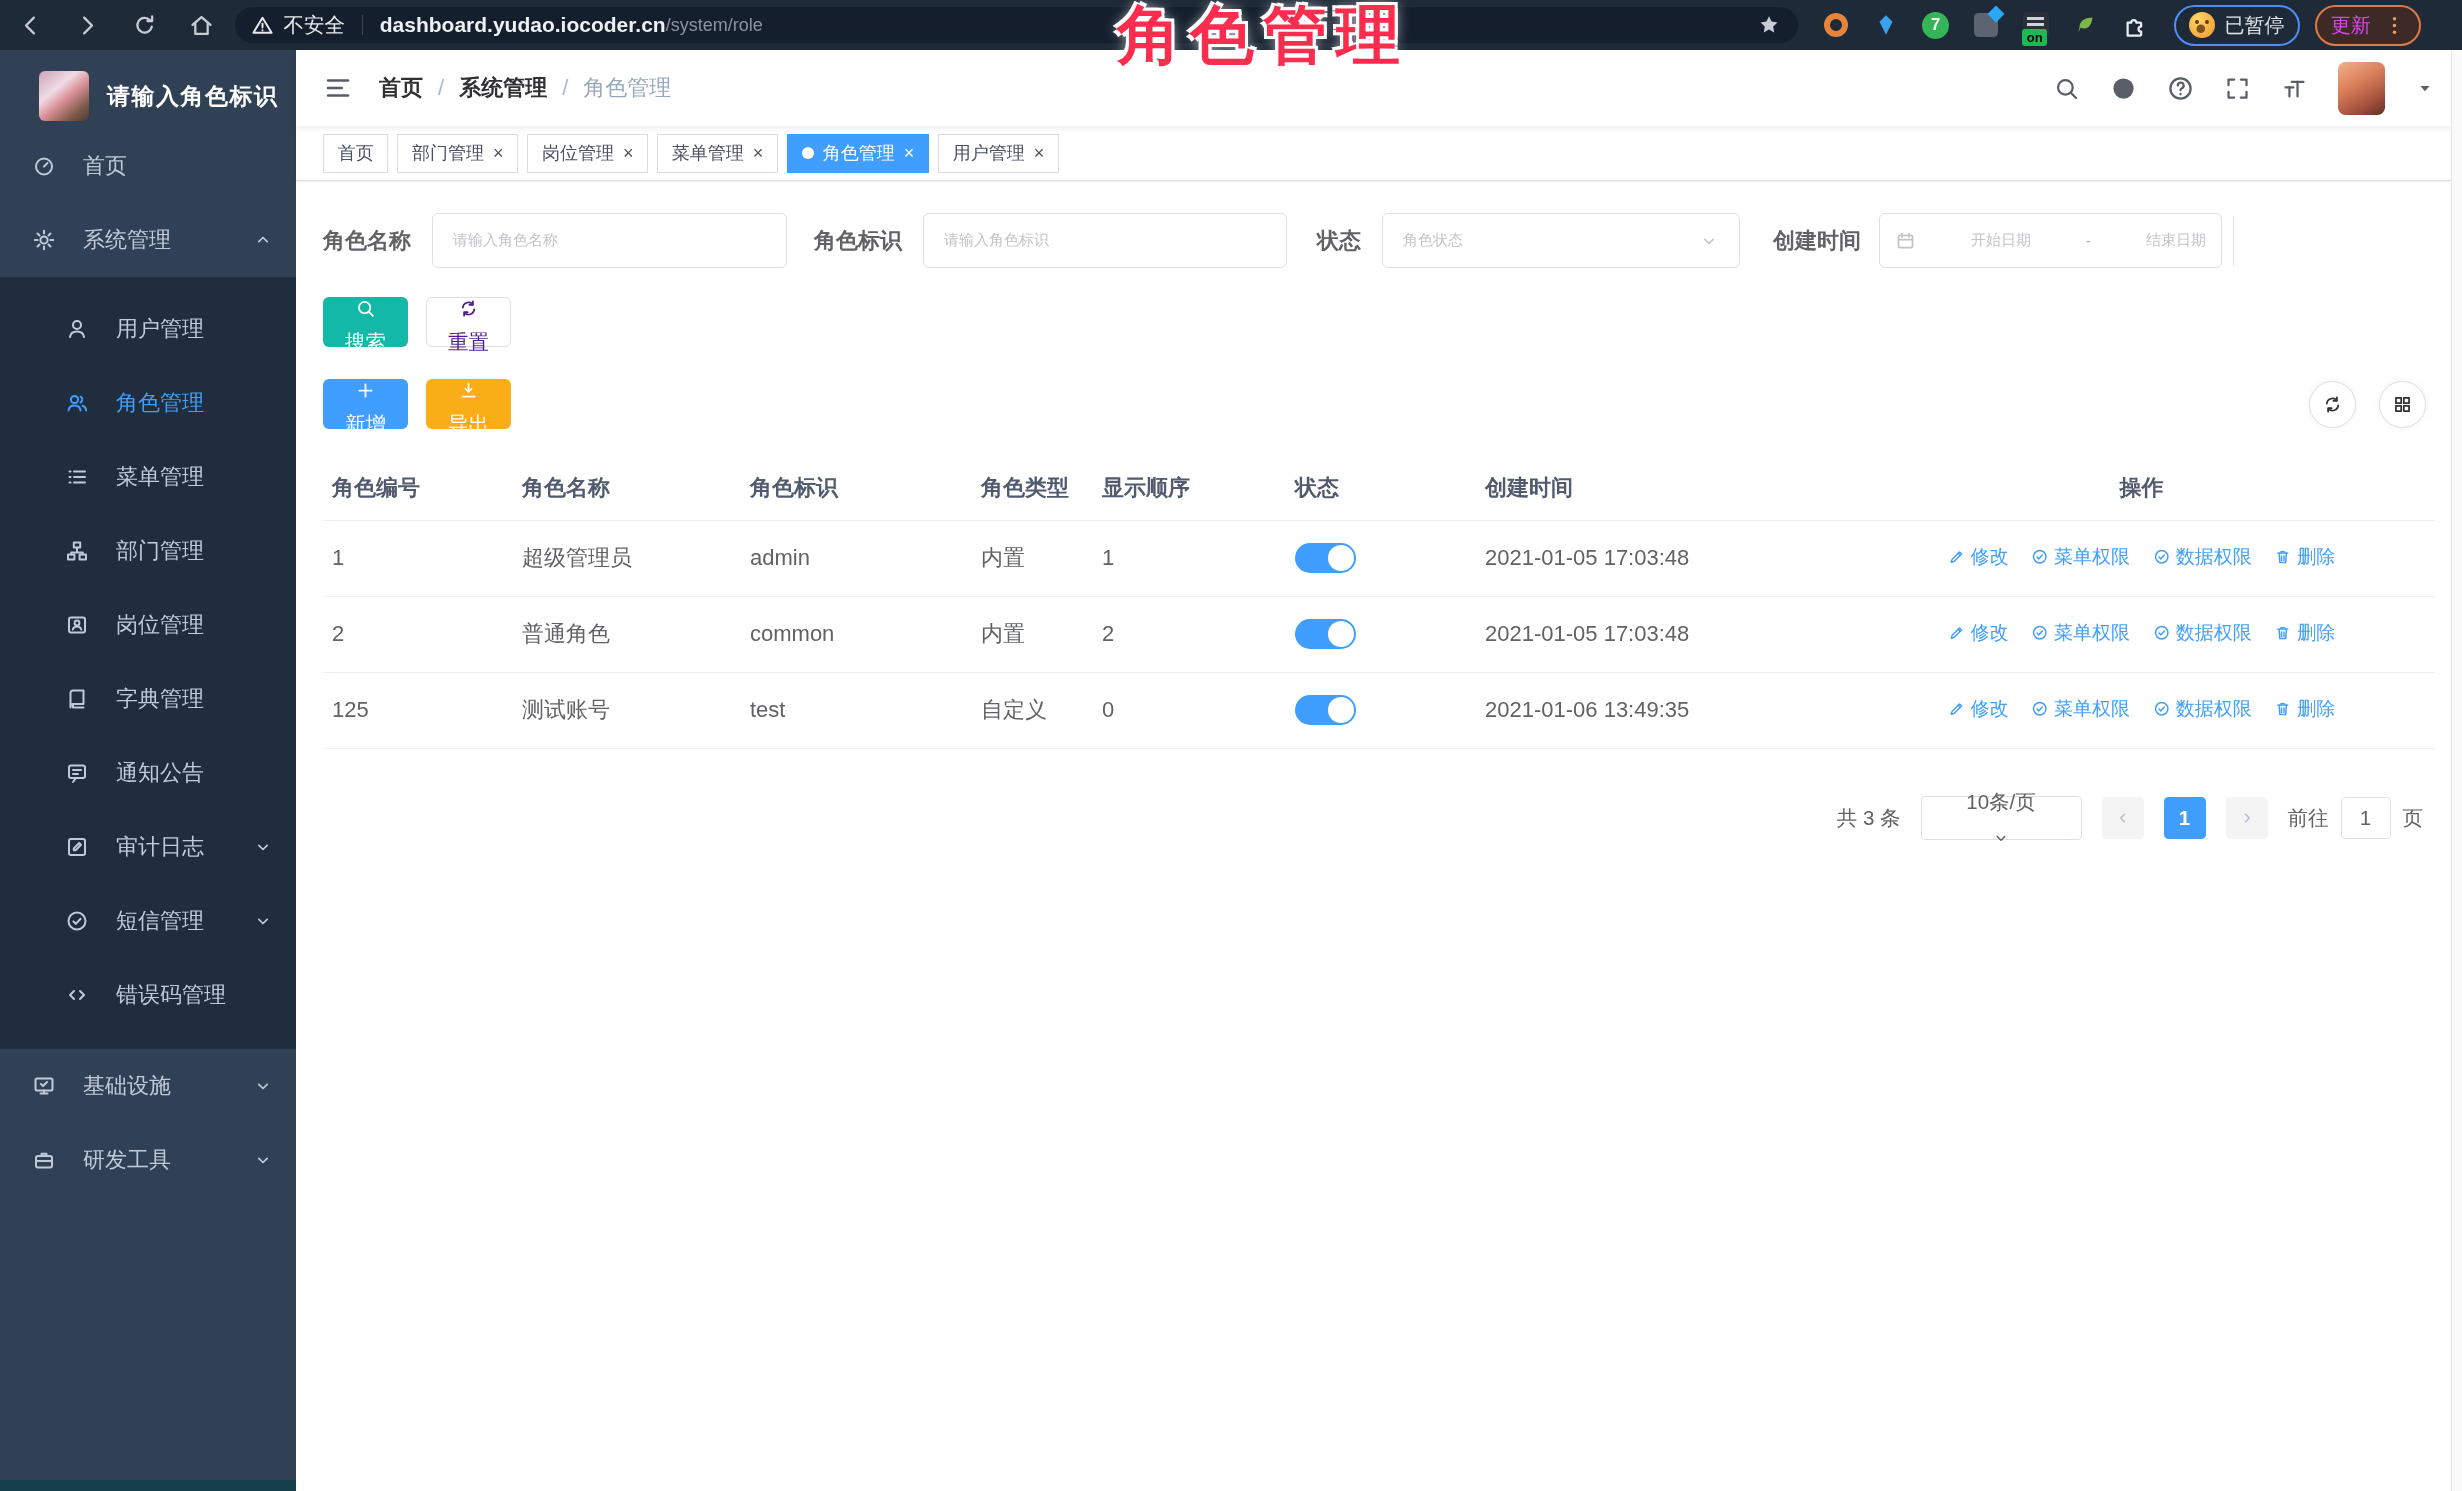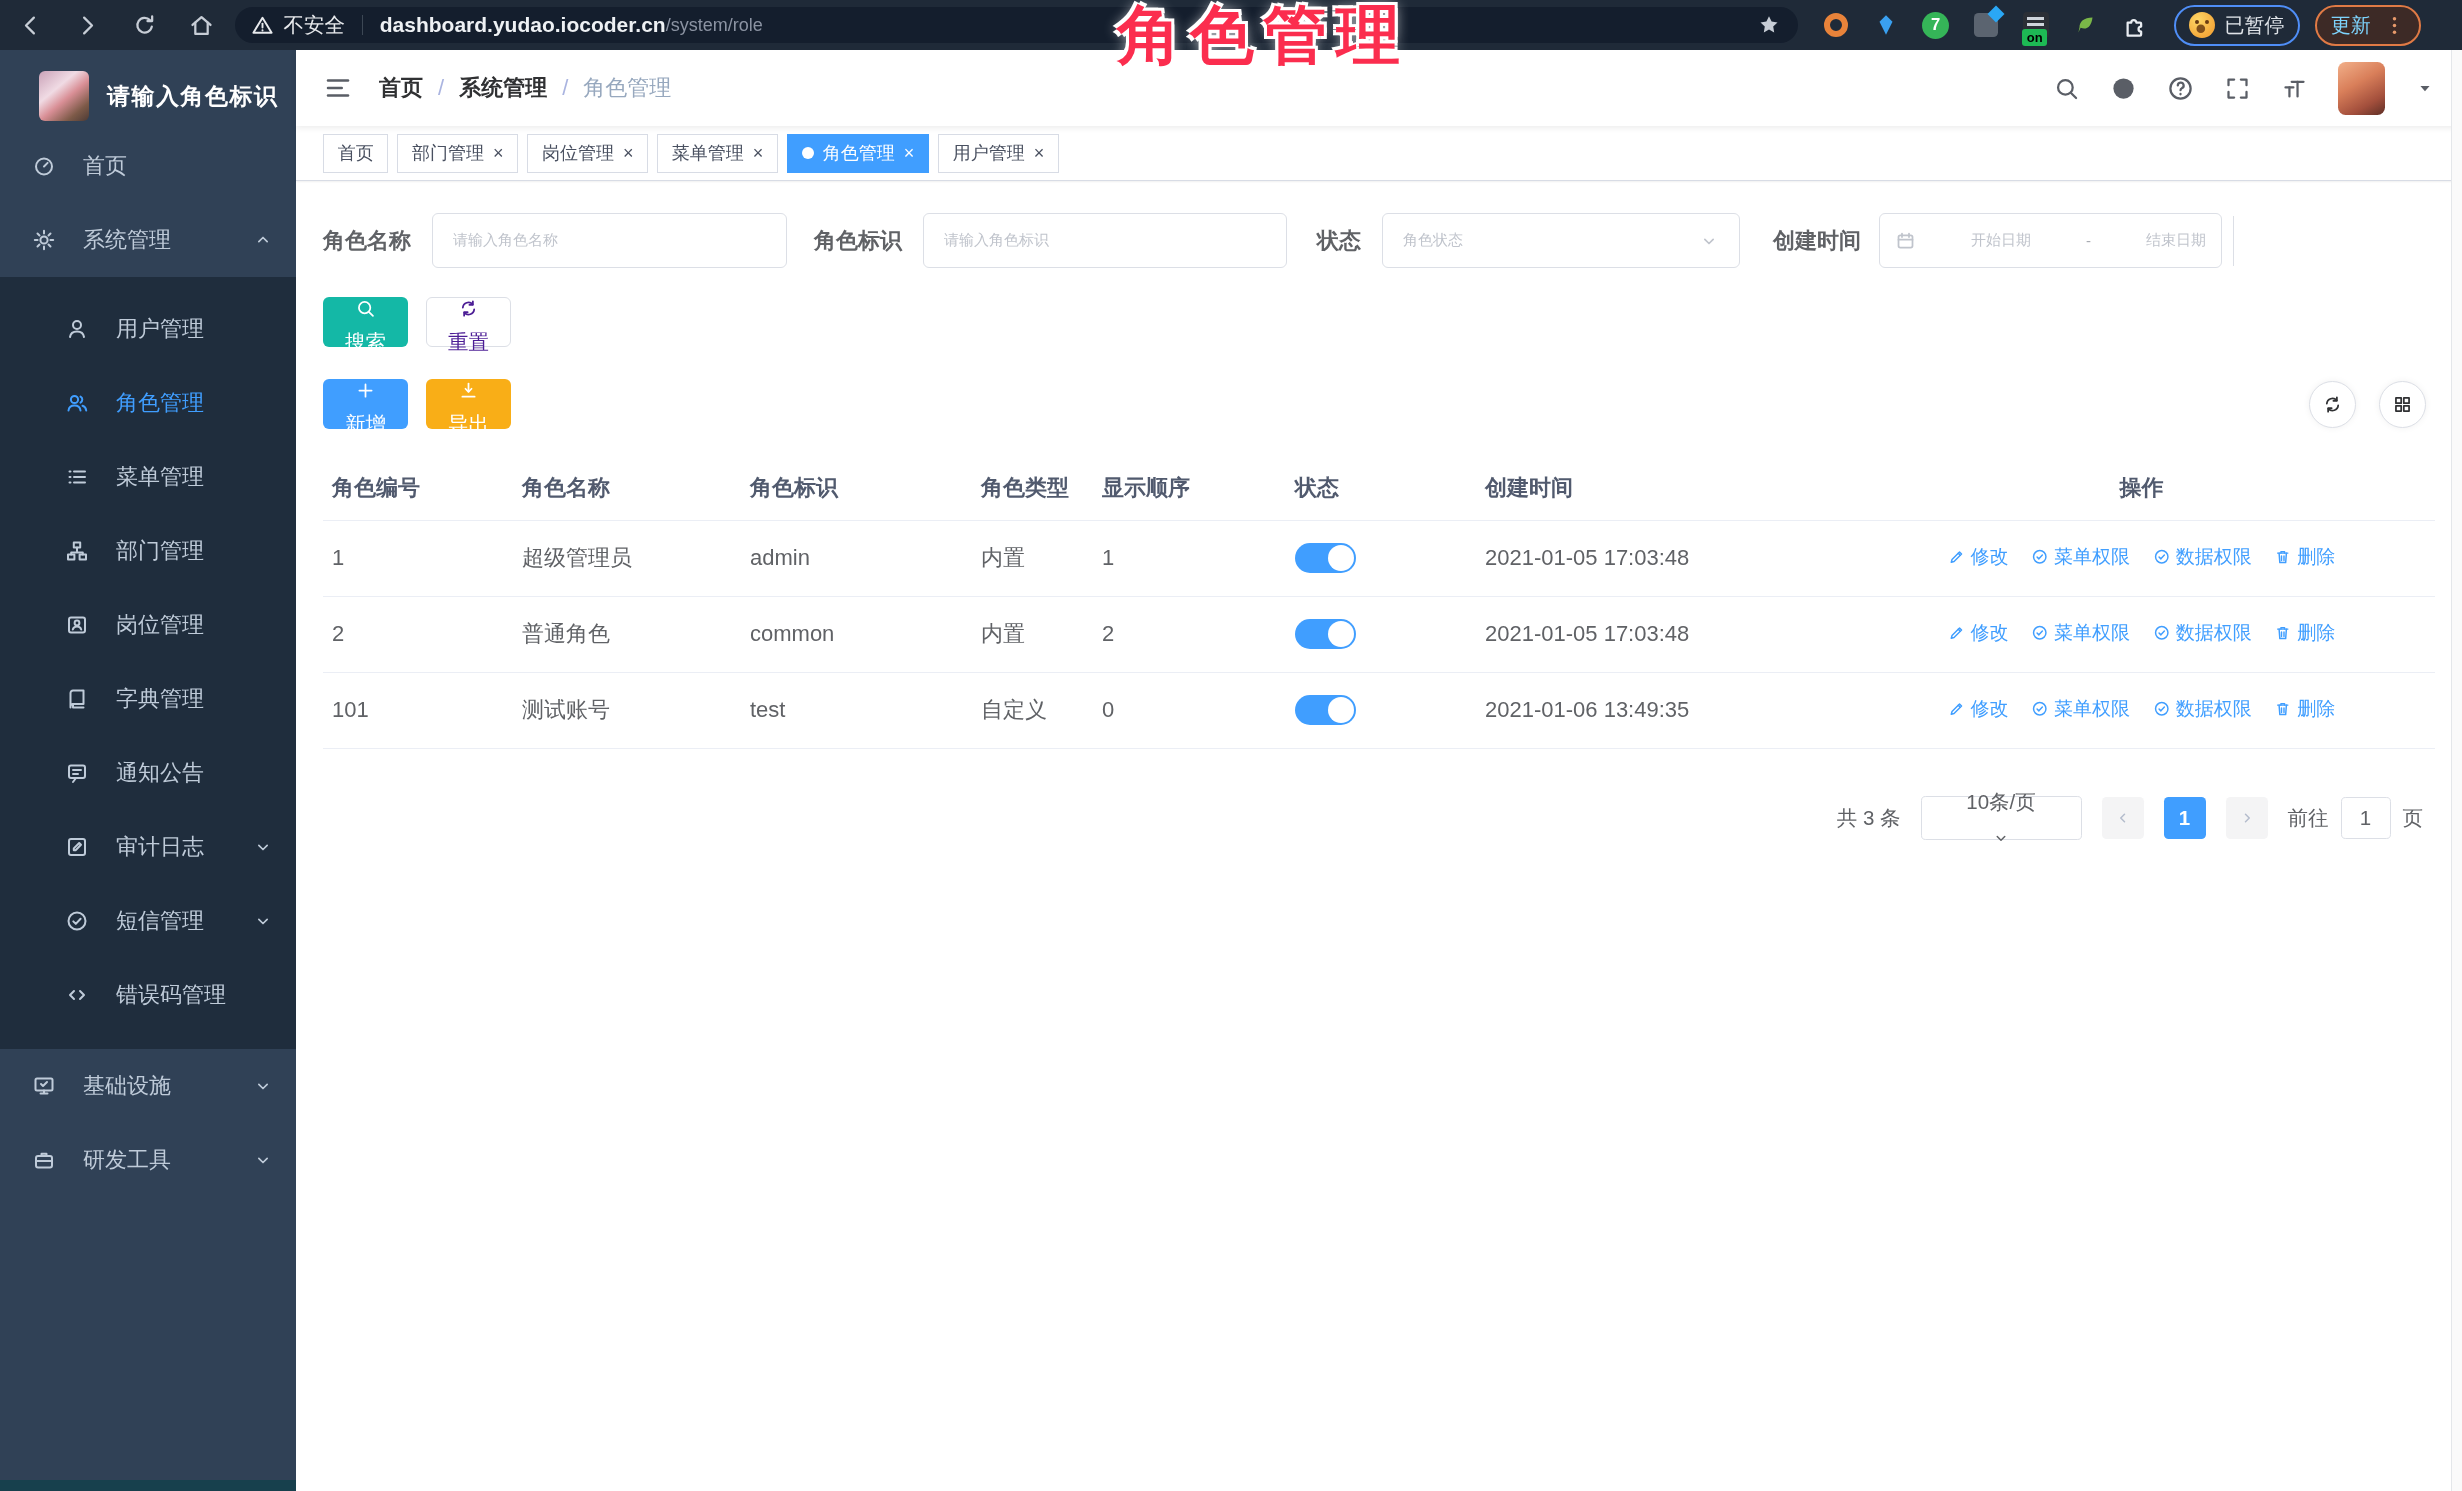--- a/index.html
+++ b/index.html
@@ -27,21 +27,21 @@
   .ext-grid { width:24px; height:24px; border-radius:4.6px; background:#5b6470; position:relative; }
   .ext-grid::after { content:""; position:absolute; right:-4.6px; top:-4.6px; width:12px; height:12px; background:#2aa7f5; transform:rotate(45deg); }
   .ext-notes { width:26px; height:26px; border-radius:3.8px; background:#2b2f36; position:relative; }
   .ext-notes::before { content:""; position:absolute; left:4.6px; top:5.3px; width:16.7px; height:2.3px; background:#cfd5dc; box-shadow:0 6px 0 #cfd5dc, 0 12px 0 #cfd5dc; }
   .on-badge { position:absolute; left:1.5px; bottom:-6px; background:#1db954; color:#000000; font-size:13px; font-weight:700; padding:0.8px 4.6px; border-radius:3px; line-height:15px; }
   .ext-leaf { width:26px; height:26px; color:#7ab648; }
   .ext-puzzle { width:27px; height:27px; color:#e9edf2; }
   .paused-pill { height:41px; border:2.3px solid #4f8ef7; border-radius:21px; display:flex; align-items:center; gap:9px; padding:0 13.7px; margin-left:23px; color:#dfe3e8; font-size:20px; white-space:nowrap; }
   .emoji-face { width:26px; height:26px; border-radius:50%; background:radial-gradient(circle at 35% 30%, #ffd766, #f4a93b 70%); position:relative; }
   .emoji-face::after { content:""; position:absolute; left:6px; top:8.3px; width:3.8px; height:3.8px; border-radius:50%; background:#6b3c12; box-shadow:10px 0 0 #6b3c12, 3.8px 6.8px 0 2.3px rgba(107,60,18,.85); }
-  .update-pill { height:41px; border:2.3px solid #e07a45; background:#3d2a26; border-radius:21px; display:flex; align-items:center; gap:12px; padding:0 13.7px; margin-left:15px; color:#7dd3fc; font-size:20px; white-space:nowrap; }
+  .update-pill { height:41px; border:2.3px solid #e07a45; background:#3d2a26; border-radius:21px; display:flex; align-items:center; gap:12px; padding:0 13.7px; margin-left:15px; color:#d946ef; font-size:20px; white-space:nowrap; }
   .dots-ic { width:23px; height:23px; color:#e89a6b; }
 
   
   .app { display:flex; height:1442px; }
   .sidebar { width:296px; flex:0 0 296px; background:#304156; position:relative; overflow:hidden; }
   .sidebar::after { content:""; position:absolute; left:0; bottom:0; width:100%; height:12px; background:#17404d; }
   .logo { display:flex; align-items:center; gap:18px; padding:13.7px 0 0 39px; height:79px; }
   .logo-img { width:50px; height:50px; border-radius:6px; flex:0 0 50px;
       background:linear-gradient(140deg,#caa2b8 0%,#f0dbe4 35%,#d98f96 55%,#7d5a48 80%,#4c3a35 100%); }
   .logo-title { color:#fff; font-size:23px; font-weight:700; letter-spacing:1.5px; }
@@ -683,21 +683,21 @@
                       <path d="M5 7h14"></path>
                       <path d="M9.5 7V5h5v2"></path>
                       <path d="M7 7l1 13h8l1-13"></path>
                       <path d="M10.3 11v6M13.7 11v6"></path>
                     </svg>
                   </span>
                   <span>删除</span>
                 </a></td>
             </tr>
             <tr>
-              <td>101</td>
+              <td>125</td>
               <td>测试账号</td>
               <td>test</td>
               <td>自定义</td>
               <td>0</td>
               <td><span class="toggle"></span></td>
               <td>2021-01-06 13:49:35</td>
               <td class="c-actions"><a class="act-link">
                   <span class="aic icn">
                     <svg viewBox="0 0 24 24" fill="none" stroke="currentColor" stroke-width="2" stroke-linecap="round" stroke-linejoin="round">
                       <path d="M4.5 19.5l1-3.8L15.8 5.4l2.8 2.8L8.3 18.5l-3.8 1z"></path>

